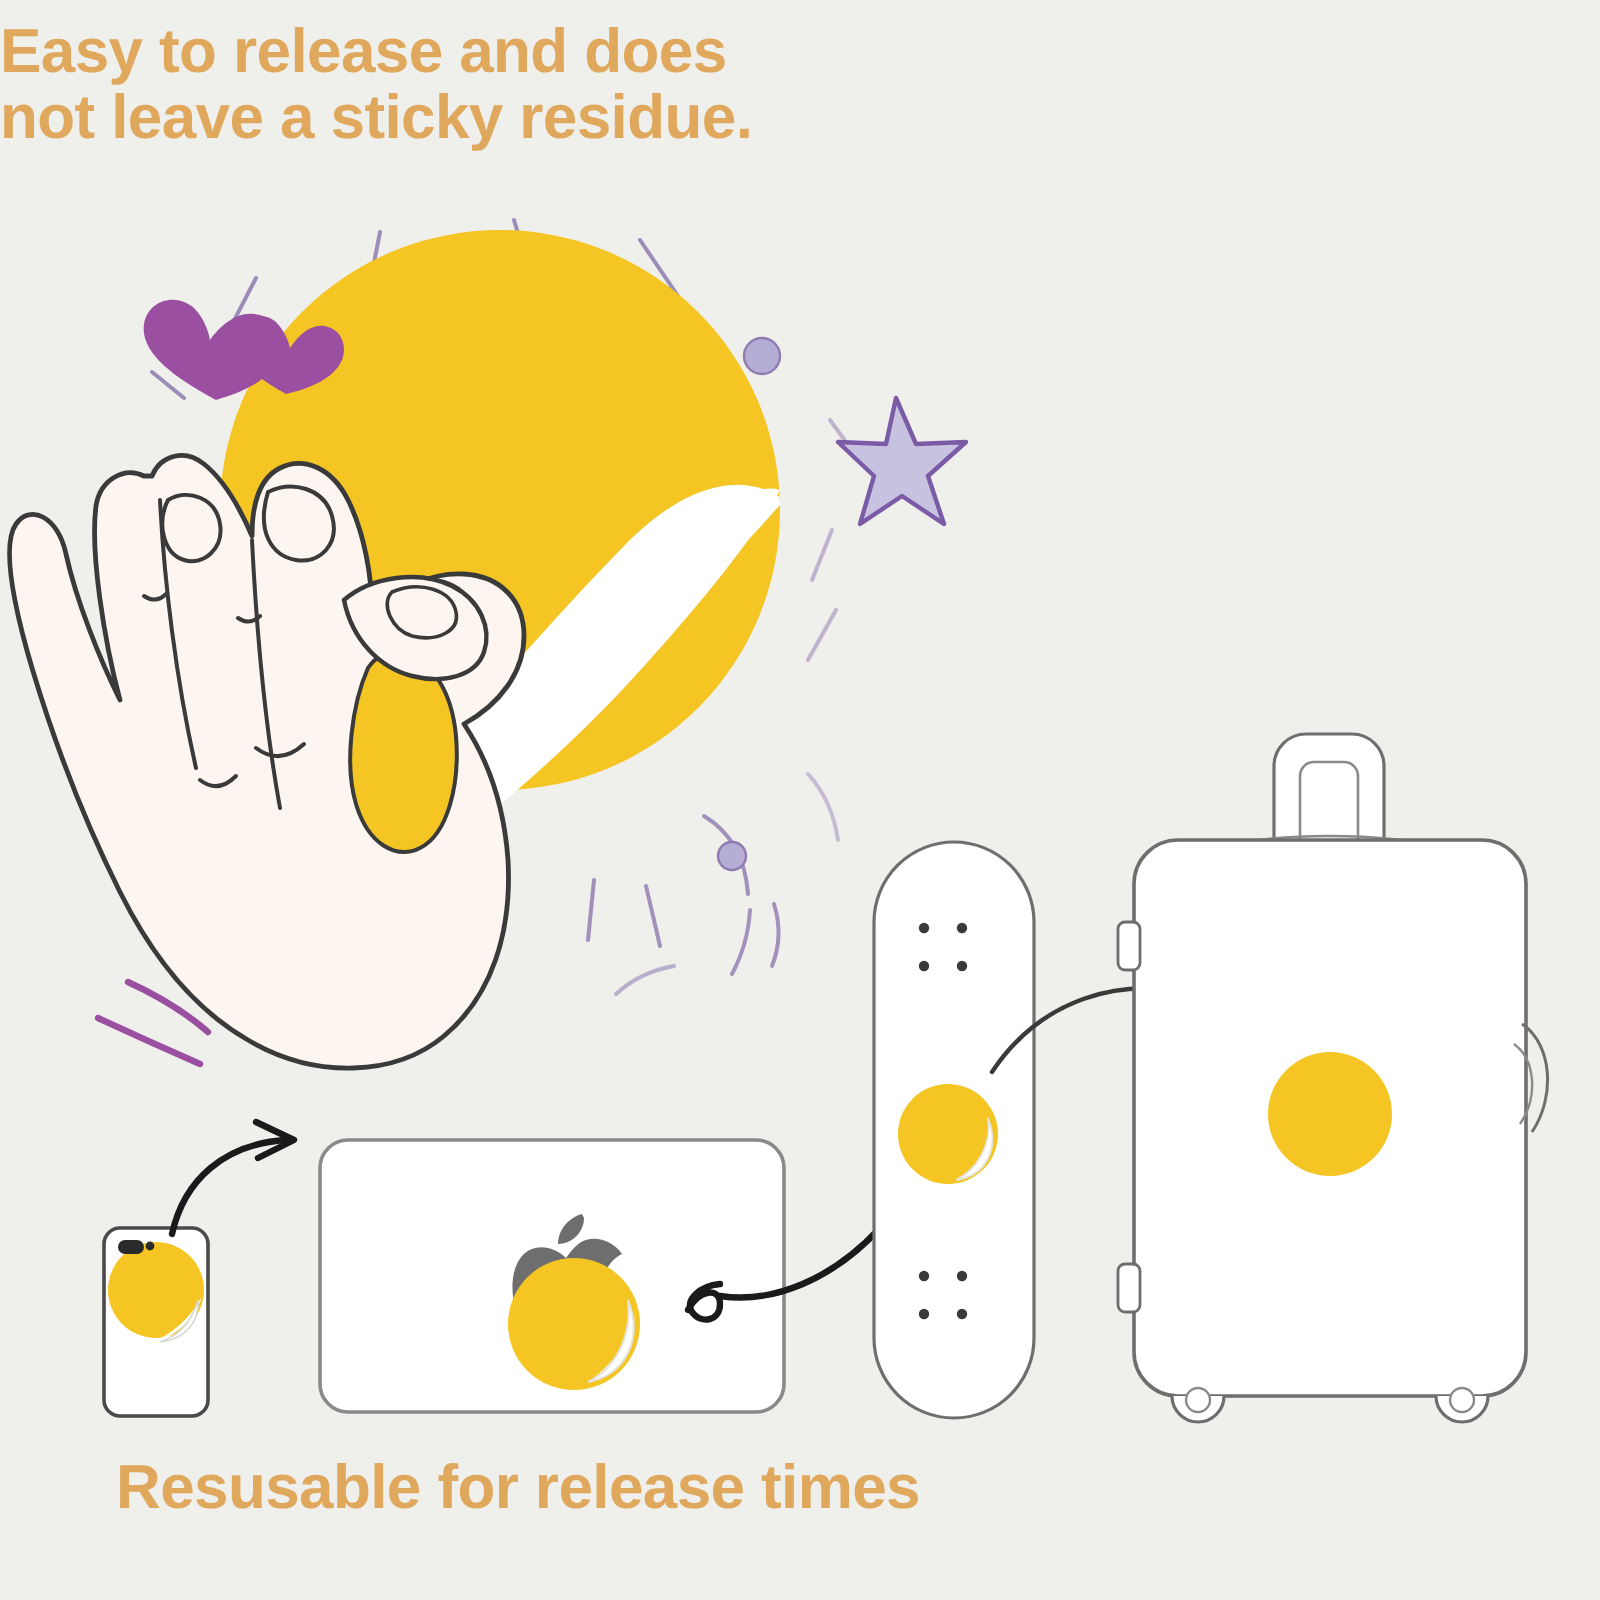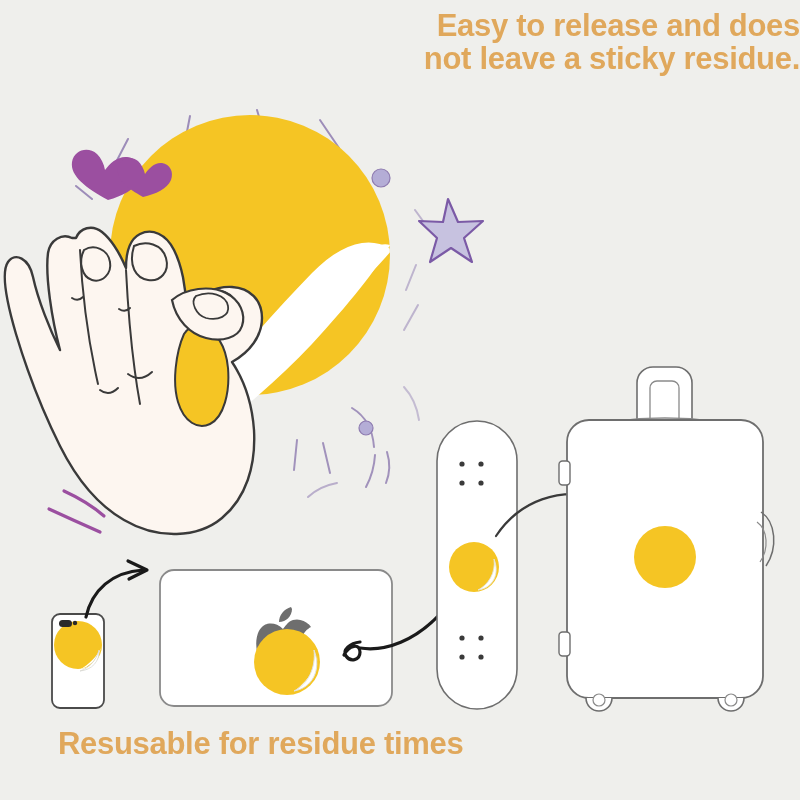--- a/index.html
+++ b/index.html
@@ -19,21 +19,21 @@
   #poster svg.layer {
     position: absolute;
     top: 0; left: 0;
     width: 800px;
     height: 800px;
   }
   .headline {
     position: absolute;
     left: 0;
     width: 800px;
-    text-align: right;
+    text-align: left;
     color: #E0A85C;
     font-family: "Liberation Sans", sans-serif;
     font-weight: bold;
     line-height: 1.06;
     letter-spacing: -0.3px;
     white-space: pre;
   }
   #top-headline {
     top: 10px;
     font-size: 31px;
@@ -300,15 +300,15 @@
         <circle cx="599" cy="700" r="6" fill="#FFFFFF" stroke="#8A8A8A" stroke-width="1.2"></circle>
         <path d="M 718,698 a 13,13 0 0 0 26,0" fill="#FFFFFF" stroke="#6E6E6E" stroke-width="1.6"></path>
         <circle cx="731" cy="700" r="6" fill="#FFFFFF" stroke="#8A8A8A" stroke-width="1.2"></circle>
       </g>
 
       <circle cx="665" cy="557" r="31" fill="#F5C524"></circle>
     </g>
 
   </svg>
 
-  <div class="headline" id="bottom-headline">Resusable for residue times</div>
+  <div class="headline" id="bottom-headline">Resusable for release times</div>
 
 </div>
 
 </body></html>

